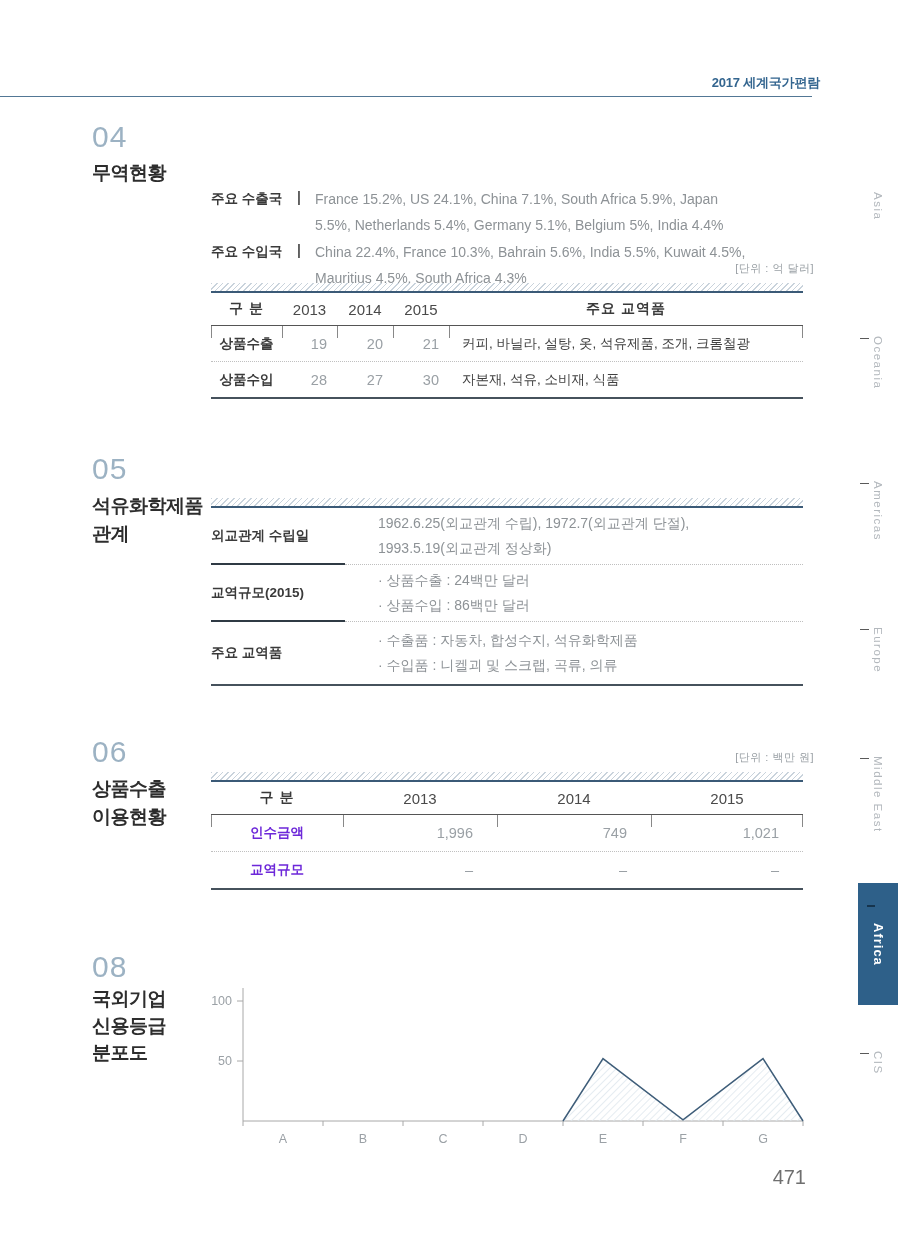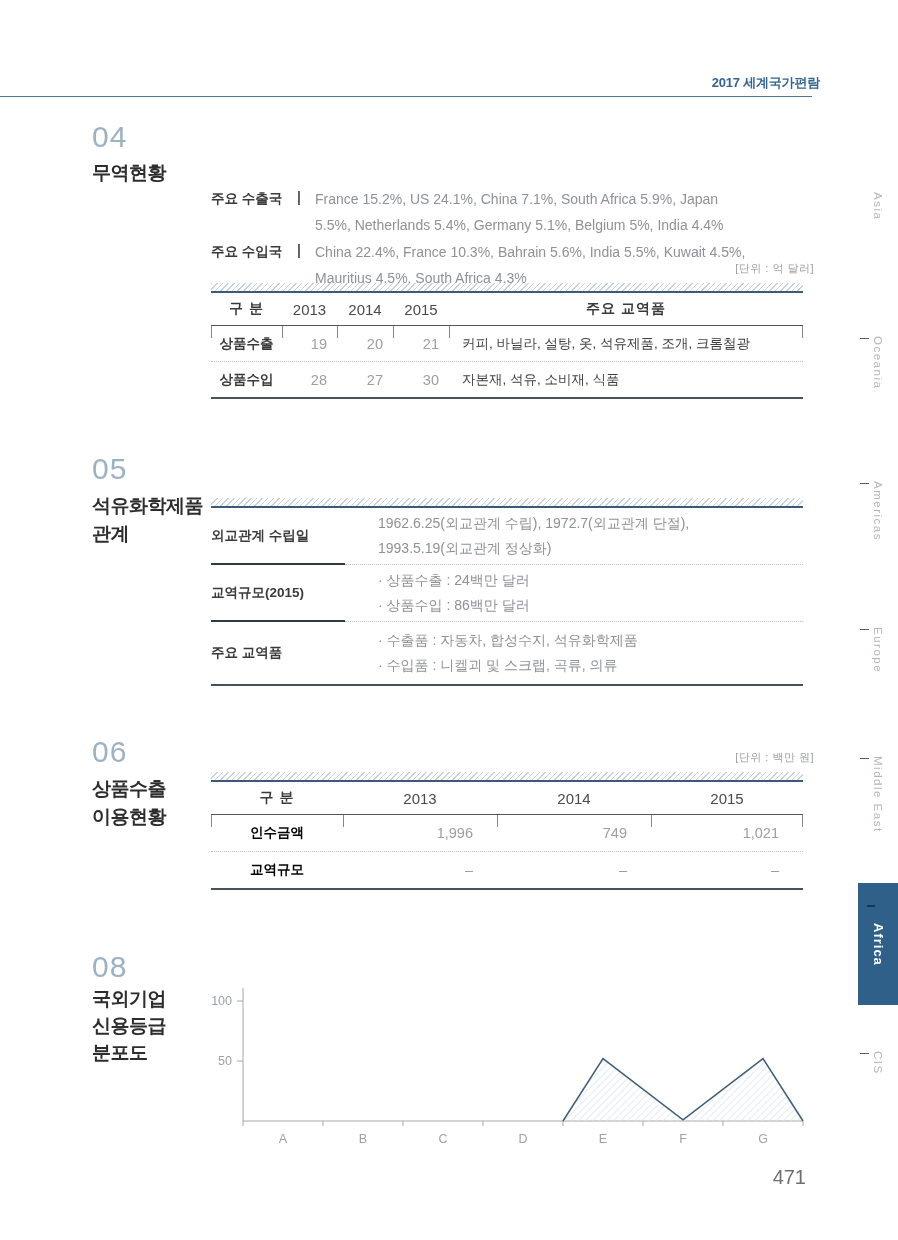--- a/index.html
+++ b/index.html
@@ -68,21 +68,21 @@
 
   
   .t6-head{display:flex;height:32px;align-items:center;}
   .t6-row{position:relative;display:flex;height:36px;align-items:center;}
   .t6-c1{width:132px;text-align:center;}
   .t6-c2{width:154px;text-align:center;}
   .t6-c3{width:154px;text-align:center;}
   .t6-c4{width:152px;text-align:center;}
   .t6-head .hd-k{font-size:14px;font-weight:bold;color:#3a3a3a;letter-spacing:1px;}
   .t6-head .hd-y{font-size:15px;color:#4a4a4a;}
-  .t6-row .lbl{font-size:13.5px;font-weight:bold;color:#000000;}
+  .t6-row .lbl{font-size:13.5px;font-weight:bold;color:#6d28d9;}
   .t6-row .val{font-size:14.5px;color:#9aa0a5;text-align:right;padding-right:24px;box-sizing:border-box;}
 
   
   #chart{position:absolute;left:200px;top:968px;}
   #chart text{font-family:"Liberation Sans","DejaVu Sans",sans-serif;font-size:12.5px;fill:#9ba1a6;}
 
   .page-number{position:absolute;top:1166px;left:766px;width:40px;text-align:right;
     font-size:20px;font-weight:300;color:#6f6f6f;font-stretch:condensed;}
 </style>
 </head>

